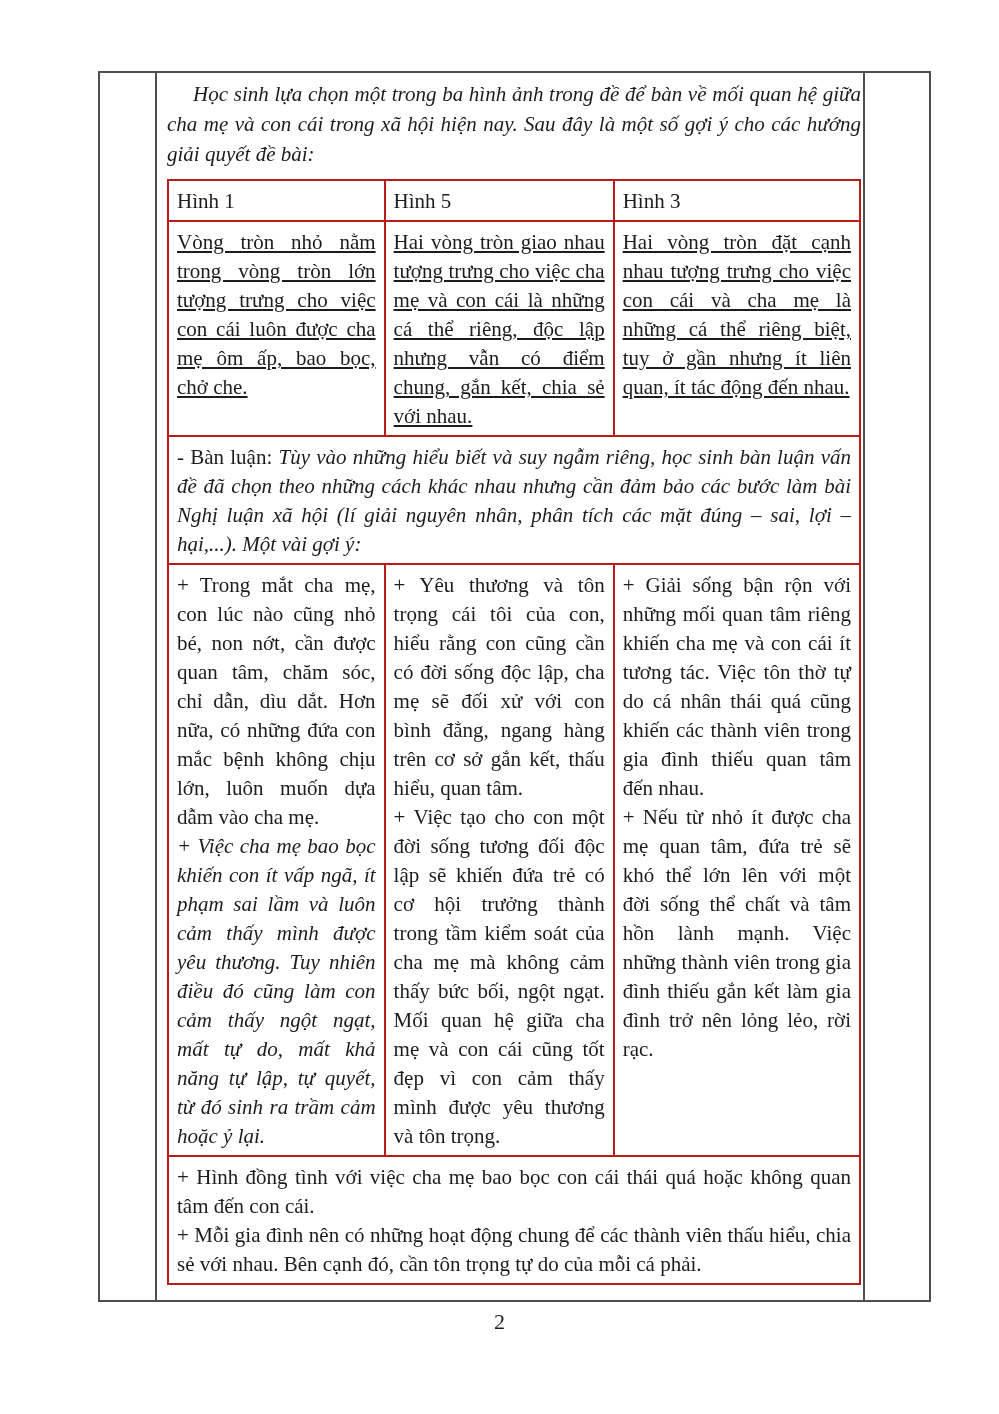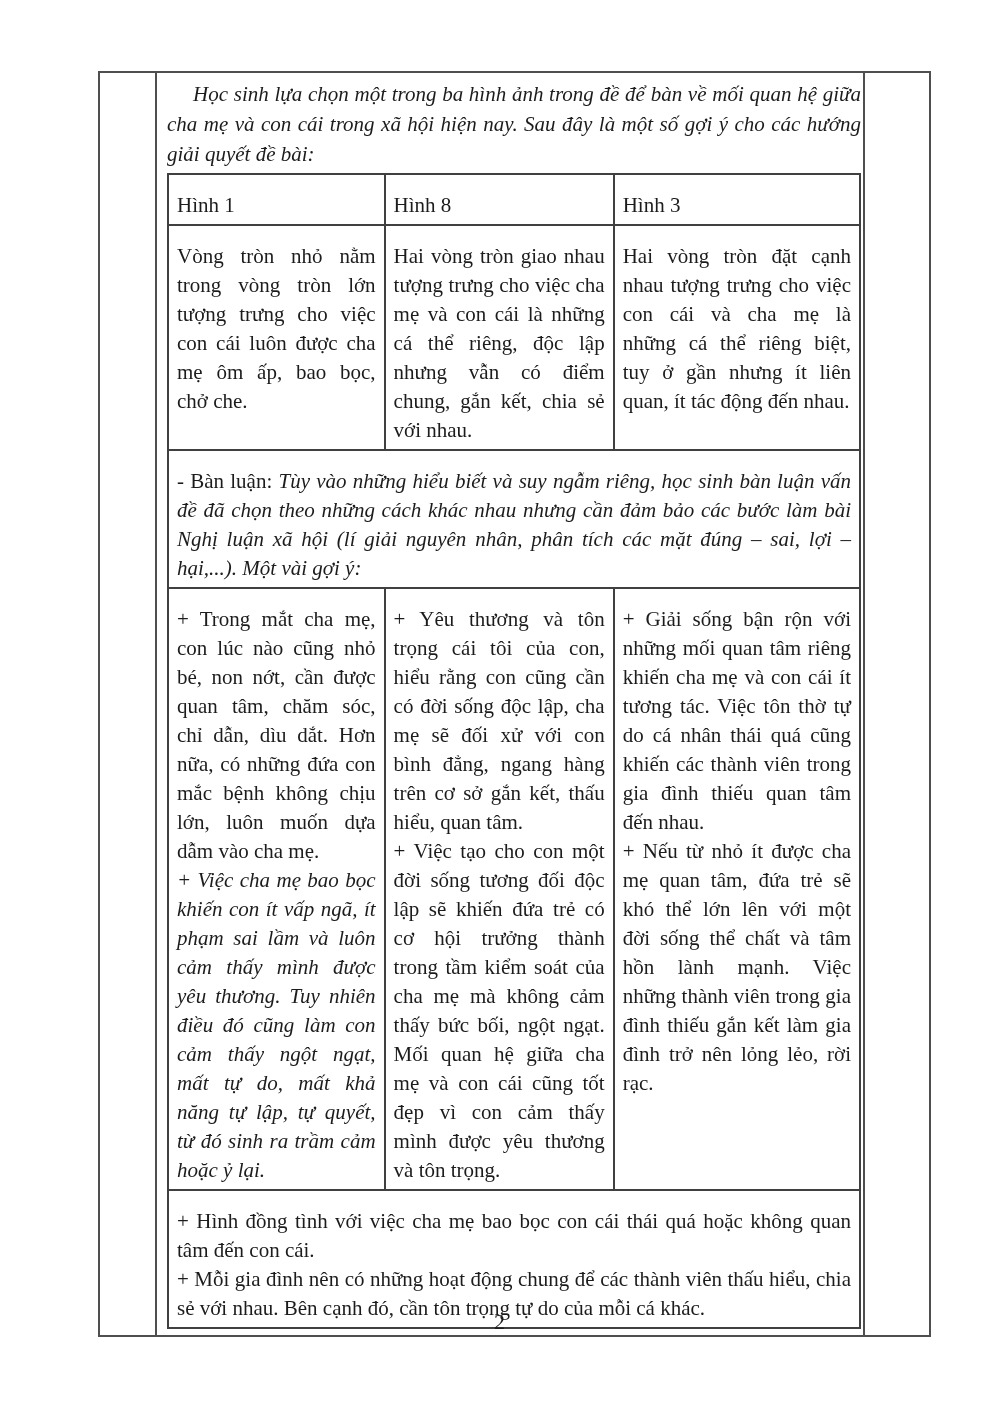--- a/index.html
+++ b/index.html
@@ -43,46 +43,47 @@
     flex: 1 1 auto;
     box-sizing: border-box;
     padding: 4px 2px 6px 10px;
   }
   .intro {
     font-style: italic;
     font-size: 21px;
     line-height: 30px;
     text-align: justify;
     text-indent: 26px;
-    margin: 2px 0 4px 0;
+    margin: 2px 0 10px 0;
   }
   table.grid {
     width: 100%;
     border-collapse: collapse;
     table-layout: fixed;
   }
   table.grid td {
-    border: 2px solid #404040;
+    border: 2px solid #b91c1c;
     vertical-align: top;
     font-size: 21px;
     line-height: 29px;
-    padding: 16px 8px 4px 8px;
+    padding: 6px 8px 4px 8px;
     text-align: justify;
     overflow: hidden;
   }
   td.hdr {
     text-align: center;
     padding: 1px 4px;
     height: 28px;
   }
   .note-it {
     font-style: italic;
   }
   tr.interp-row td {
     height: 192px;
+    text-decoration: underline;
   }
   tr.sugg-row td {
     height: 554px;
   }
   tr.sugg-row p, td p {
     margin: 0;
   }
   p.gap-small { margin-top: 3px; font-style: italic; }
   p.gap-line  { margin-top: 30px; }
   .page-number {
@@ -106,21 +107,21 @@
 
     <table class="grid">
       <colgroup>
         <col style="width:31.3%">
         <col style="width:33.1%">
         <col style="width:35.6%">
       </colgroup>
       <tbody>
         <tr>
           <td class="hdr">Hình 1</td>
-          <td class="hdr">Hình 8</td>
+          <td class="hdr">Hình 5</td>
           <td class="hdr">Hình 3</td>
         </tr>
 
 
         <tr class="interp-row">
           <td>Vòng tròn nhỏ nằm trong vòng tròn lớn tượng trưng cho việc con cái luôn được cha mẹ ôm ấp, bao bọc, chở che.</td>
           <td>Hai vòng tròn giao nhau tượng trưng cho việc cha mẹ và con cái là những cá thể riêng, độc lập nhưng vẫn có điểm chung, gắn kết, chia sẻ với nhau.</td>
           <td>Hai vòng tròn đặt cạnh nhau tượng trưng cho việc con cái và cha mẹ là những cá thể riêng biệt, tuy ở gần nhưng ít liên quan, ít tác động đến nhau.</td>
         </tr>
 
@@ -141,21 +142,21 @@
           </td>
           <td>
             <p>+ Giải sống bận rộn với những mối quan tâm riêng khiến cha mẹ và con cái ít tương tác. Việc tôn thờ tự do cá nhân thái quá cũng khiến các thành viên trong gia đình thiếu quan tâm đến nhau.</p>
             <p class="gap-line">+ Nếu từ nhỏ ít được cha mẹ quan tâm, đứa trẻ sẽ khó thể lớn lên với một đời sống thể chất và tâm hồn lành mạnh. Việc những thành viên trong gia đình thiếu gắn kết làm gia đình trở nên lỏng lẻo, rời rạc.</p>
           </td>
         </tr>
 
         <tr>
           <td colspan="3">
             <p>+ Hình đồng tình với việc cha mẹ bao bọc con cái thái quá hoặc không quan tâm đến con cái.</p>
-            <p>+ Mỗi gia đình nên có những hoạt động chung để các thành viên thấu hiểu, chia sẻ với nhau. Bên cạnh đó, cần tôn trọng tự do của mỗi cá khác.</p>
+            <p>+ Mỗi gia đình nên có những hoạt động chung để các thành viên thấu hiểu, chia sẻ với nhau. Bên cạnh đó, cần tôn trọng tự do của mỗi cá phải.</p>
           </td>
         </tr>
 
       </tbody>
     </table>
 
   </div>
   <div class="outer-col-right"></div>
 </div>
 

